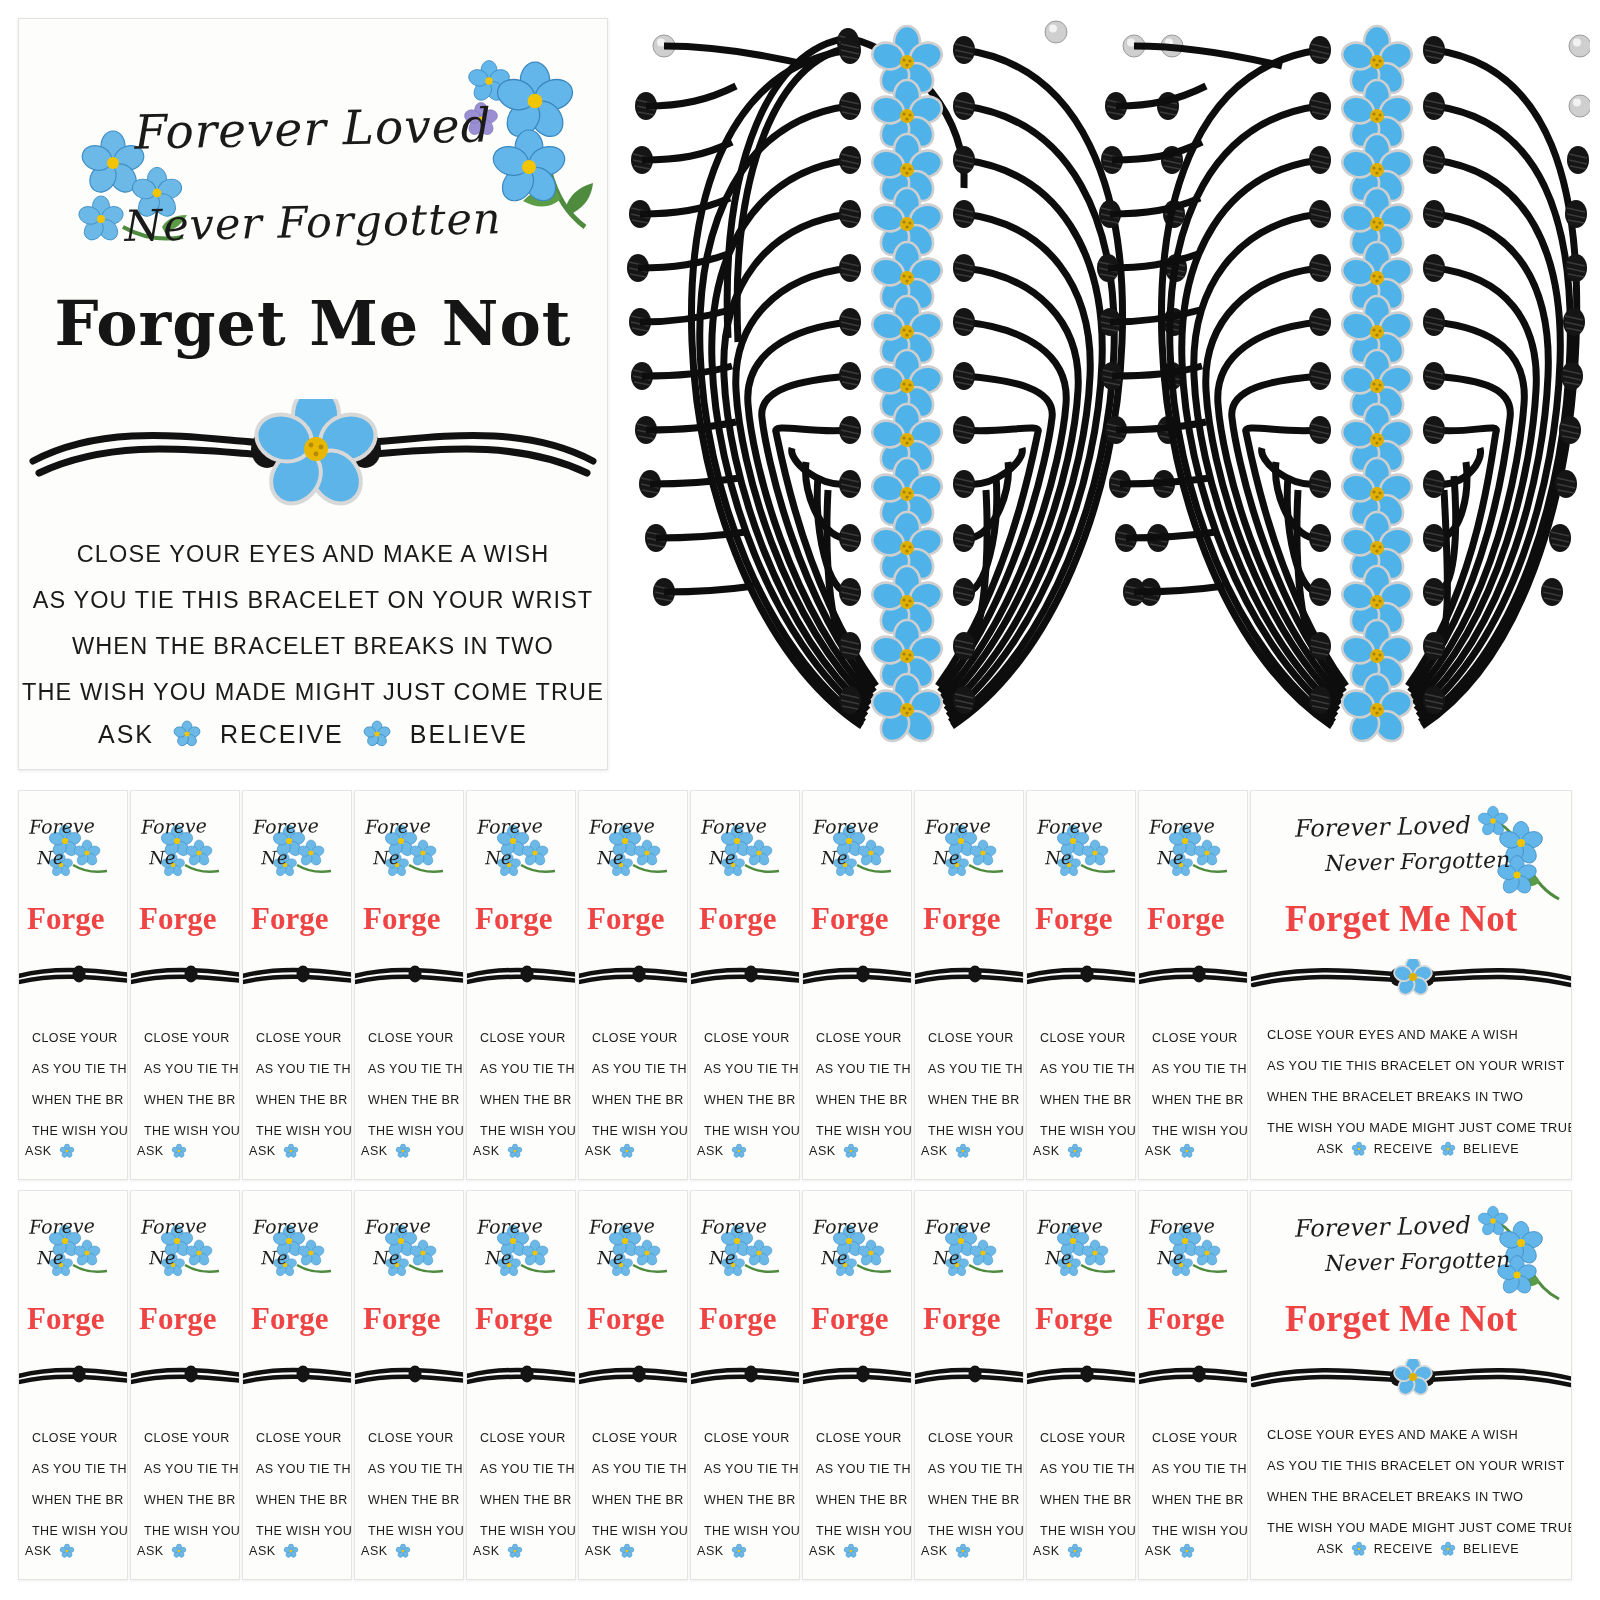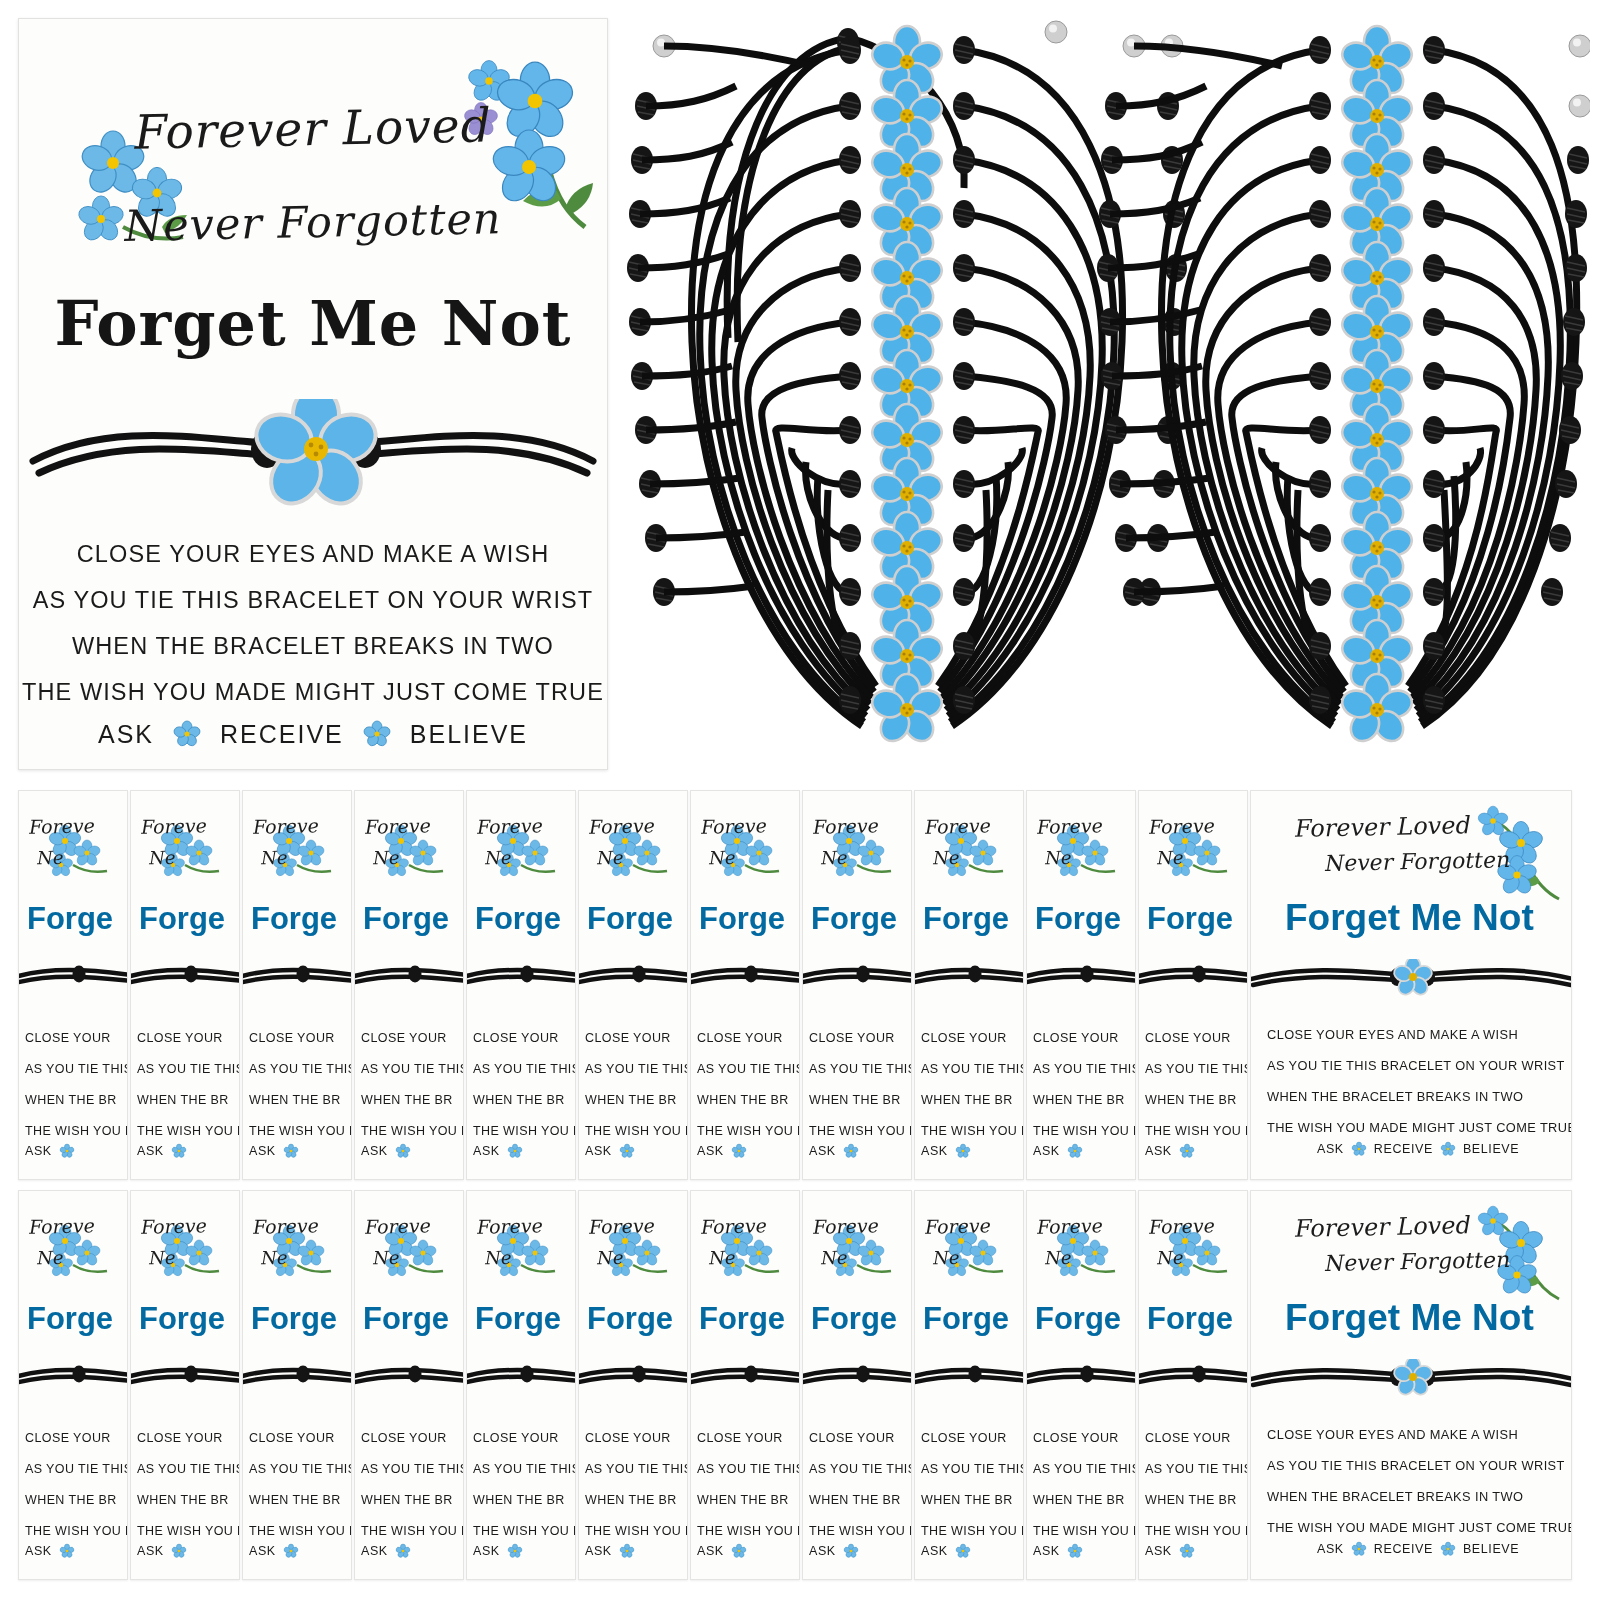--- a/index.html
+++ b/index.html
@@ -149,28 +149,28 @@
     position: absolute; top: 56px; left: 18px;
     font-family: "DejaVu Serif", serif;
     font-style: italic;
     font-size: 18px;
     color: #1c1c1c;
     white-space: nowrap;
     transform: rotate(-1.2deg);
   }
   .mini .m-title {
     position: absolute; top: 110px; left: 8px;
-    font-family: Liberation Sans, sans-serif;
+    font-family: Liberation Serif, serif;
     font-weight: bold;
     font-size: 31px;
-    color: #0369a1;
+    color: #ef4444;
     white-space: nowrap;
   }
   .mini .m-lines {
-    position: absolute; top: 232px; left: 6px;
+    position: absolute; top: 232px; left: 13px;
     white-space: nowrap;
   }
   .mini .m-lines div {
     font-size: 12.5px;
     color: #1a1a1a;
     line-height: 31px;
     letter-spacing: 0.4px;
     white-space: nowrap;
   }
   .mini .m-arb {

